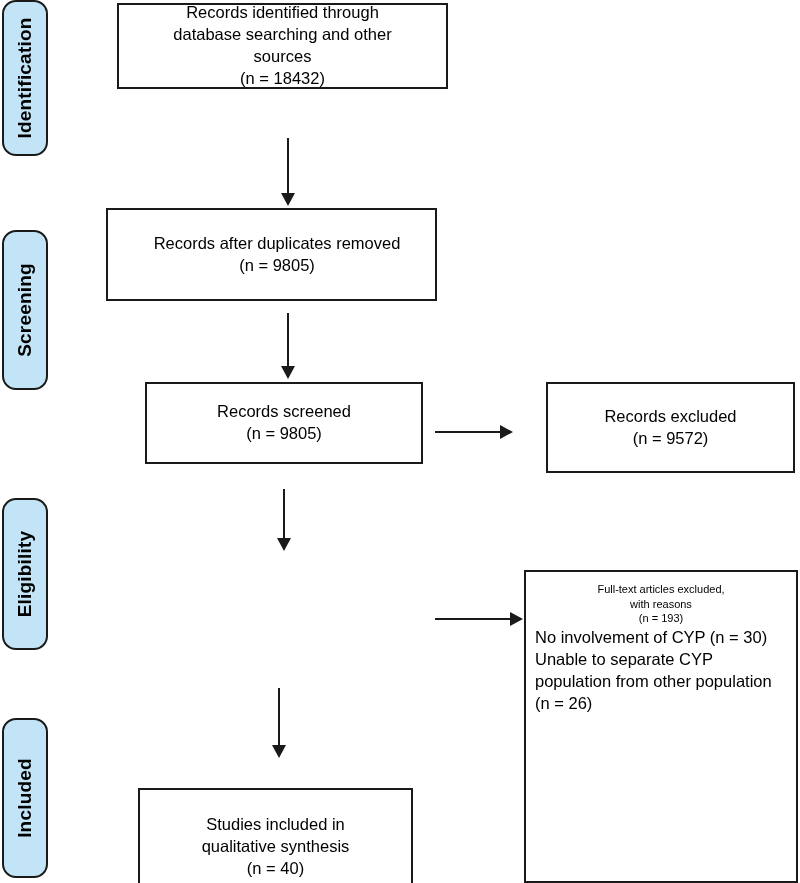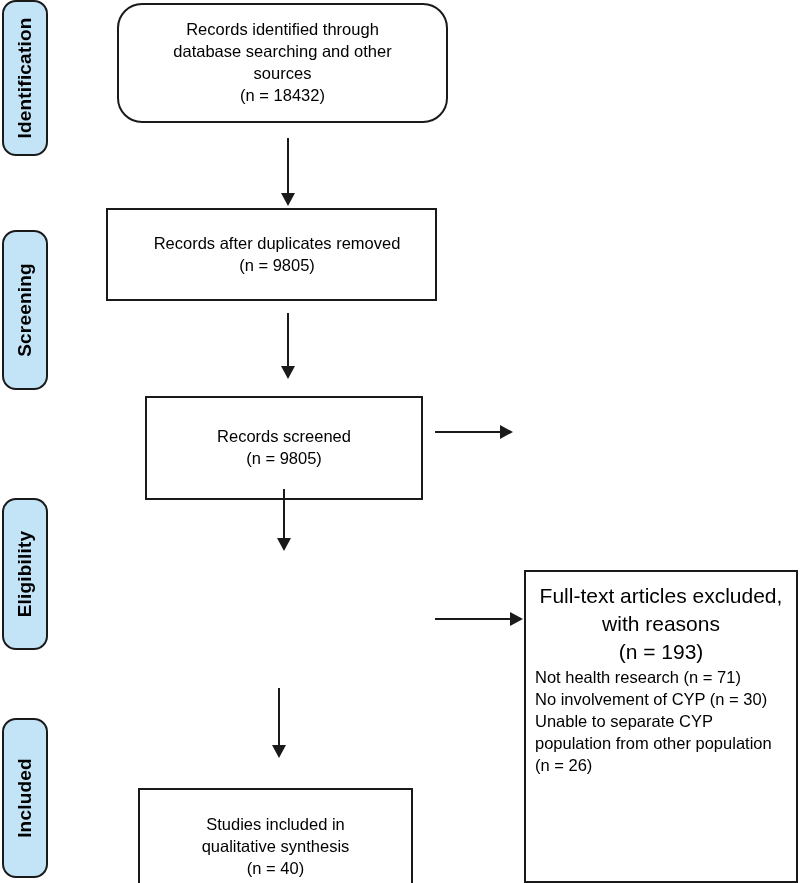--- a/index.html
+++ b/index.html
@@ -66,21 +66,21 @@
   .reasons-box {
     position: absolute;
     background: #ffffff;
     border: 2px solid #1a1a1a;
     box-sizing: border-box;
     padding: 10px 9px 6px 9px;
     display: block;
   }
   .reasons-box .reasons-head {
     text-align: center;
-    font-size: 21px;
+    font-size: 11px;
     line-height: 1.33;
     white-space: pre-line;
     color: #000000;
   }
   .reasons-box .reasons-list {
     text-align: left;
     font-size: 16.5px;
     line-height: 1.33;
     color: #000000;
     margin-top: 1px;
@@ -146,21 +146,21 @@
   </div>
 
   <div class="stage-pill" style="left:2px; top:498px; width:46px; height:152px;">
     <span class="stage-label">Eligibility</span>
   </div>
 
   <div class="stage-pill" style="left:2px; top:718px; width:46px; height:160px;">
     <span class="stage-label">Included</span>
   </div>
 
-  <div class="flow-box" style="left:117px; top:3px; width:331px; height:120px;border-radius:25px;">
+  <div class="flow-box" style="left:117px; top:3px; width:331px; height:86px;">
     <span class="box-text">Records identified through
 database searching and other
 sources
 (n = 18432)</span>
   </div>
 
   <div class="arrow-v" style="left:280px; top:138px; width:16px; height:68px;">
     <span class="shaft" style="height:55px;"></span>
     <span class="head"></span>
   </div>
@@ -168,48 +168,51 @@
   <div class="flow-box" style="left:106px; top:208px; width:331px; height:93px;padding-left:11px;">
     <span class="box-text">Records after duplicates removed
 (n = 9805)</span>
   </div>
 
   <div class="arrow-v" style="left:280px; top:313px; width:16px; height:66px;">
     <span class="shaft" style="height:53px;"></span>
     <span class="head"></span>
   </div>
 
-  <div class="flow-box" style="left:145px; top:396px; width:278px; height:104px;">
+  <div class="flow-box" style="left:145px; top:382px; width:278px; height:82px;">
     <span class="box-text">Records screened
 (n = 9805)</span>
   </div>
 
   <div class="arrow-h" style="left:435px; top:424px; width:78px; height:16px;">
     <span class="shaft" style="width:66px;"></span>
     <span class="head"></span>
   </div>
 
+  <div class="flow-box" style="left:546px; top:382px; width:249px; height:91px;">
+    <span class="box-text">Records excluded
+(n = 9572)</span>
+  </div>
 
   <div class="arrow-v" style="left:276px; top:489px; width:16px; height:62px;">
     <span class="shaft" style="height:49px;"></span>
     <span class="head"></span>
   </div>
 
 
   <div class="arrow-h" style="left:435px; top:611px; width:88px; height:16px;">
     <span class="shaft" style="width:76px;"></span>
     <span class="head"></span>
   </div>
 
   <div class="reasons-box" style="left:524px; top:570px; width:274px; height:313px;">
     <div class="reasons-head">Full-text articles excluded,
 with reasons
 (n = 193)</div>
     <div class="reasons-list">
-      <span class="reason-line">Not health research (n = 71)</span>
       <span class="reason-line">No involvement of CYP (n = 30)</span>
       <span class="reason-line">Unable to separate CYP population from other population (n = 26)</span>
     </div>
   </div>
 
   <div class="arrow-v" style="left:271px; top:688px; width:16px; height:70px;">
     <span class="shaft" style="height:57px;"></span>
     <span class="head"></span>
   </div>
 

